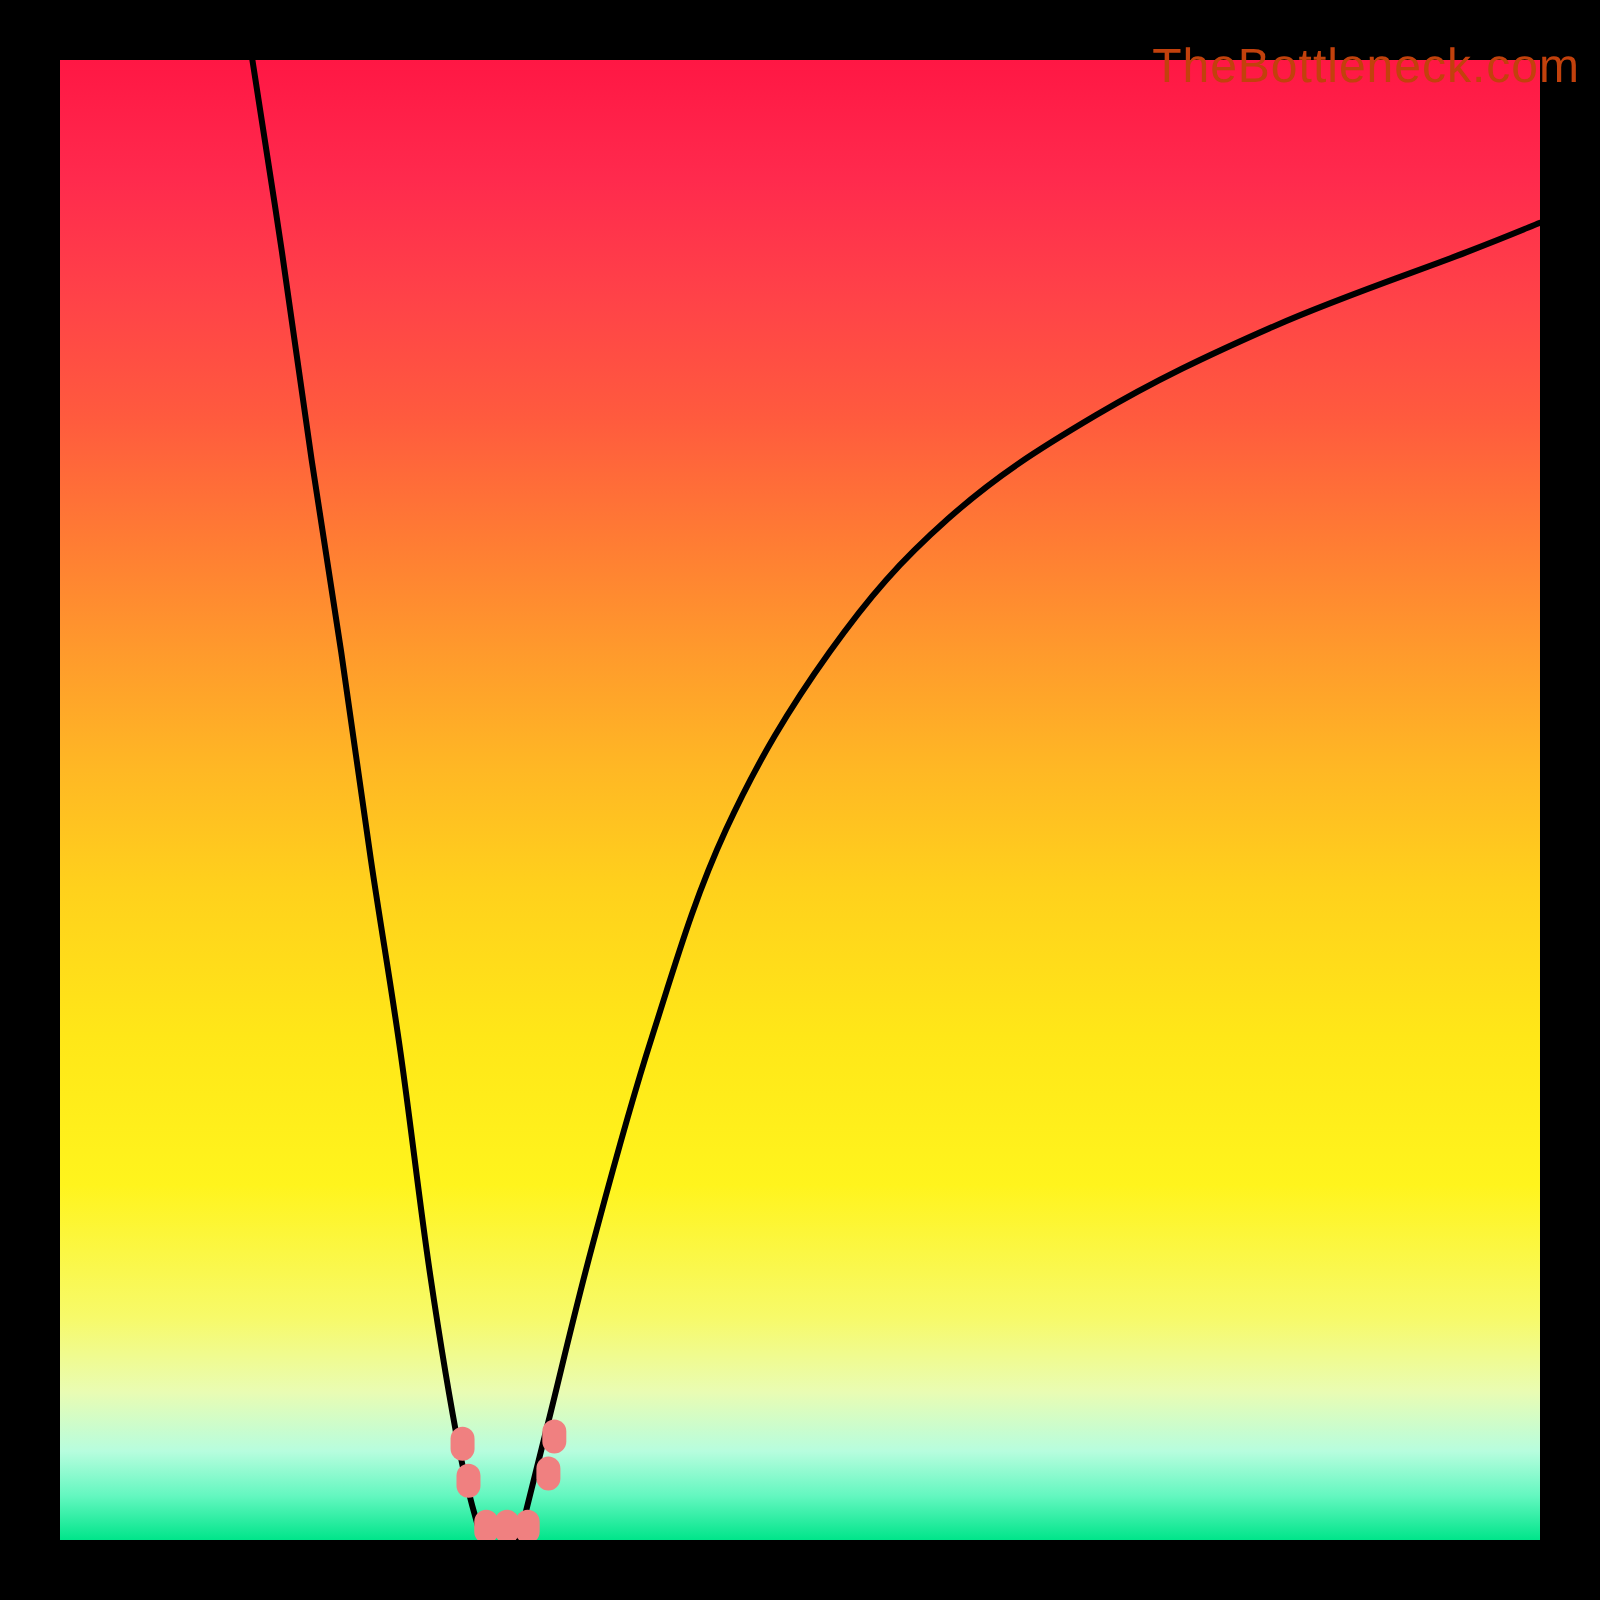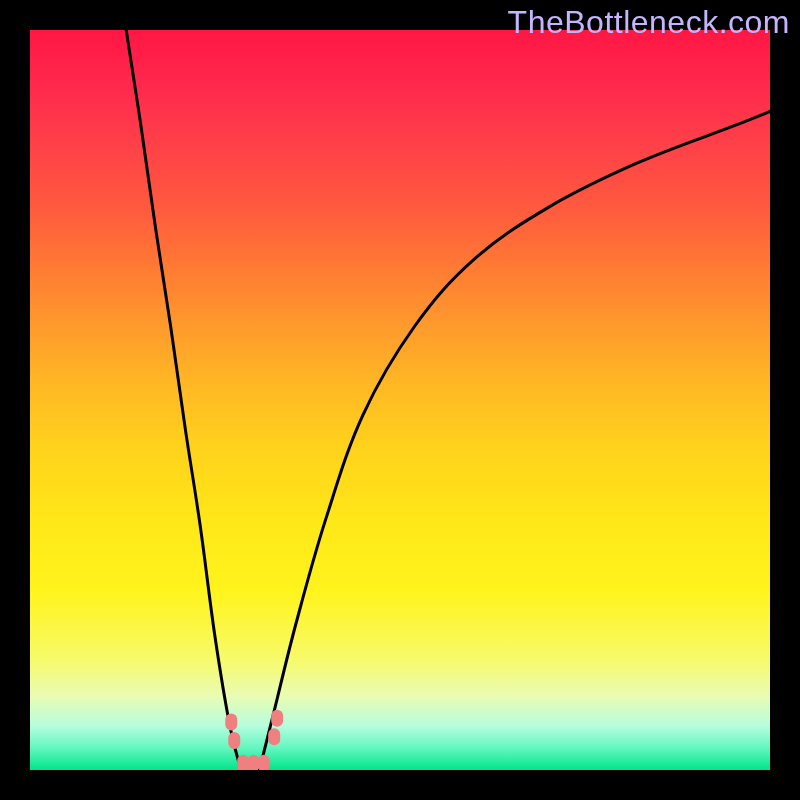--- a/index.html
+++ b/index.html
@@ -12,24 +12,24 @@
     font-family: Arial, Helvetica, sans-serif;
   }
   .frame {
     position: relative;
     width: 800px;
     height: 800px;
     background: #000;
   }
   .watermark {
     position: absolute;
-    top: 4px;
+    top: 20px;
     right: 10px;
-    color: #c4b5fd;
-    font-size: 32px;
+    color: #c2410c;
+    font-size: 24px;
     font-weight: 500;
     letter-spacing: 0.5px;
     z-index: 50;
   }
   .plot-area {
     position: absolute;
     left: 30px;
     top: 30px;
     width: 740px;
     height: 740px;

